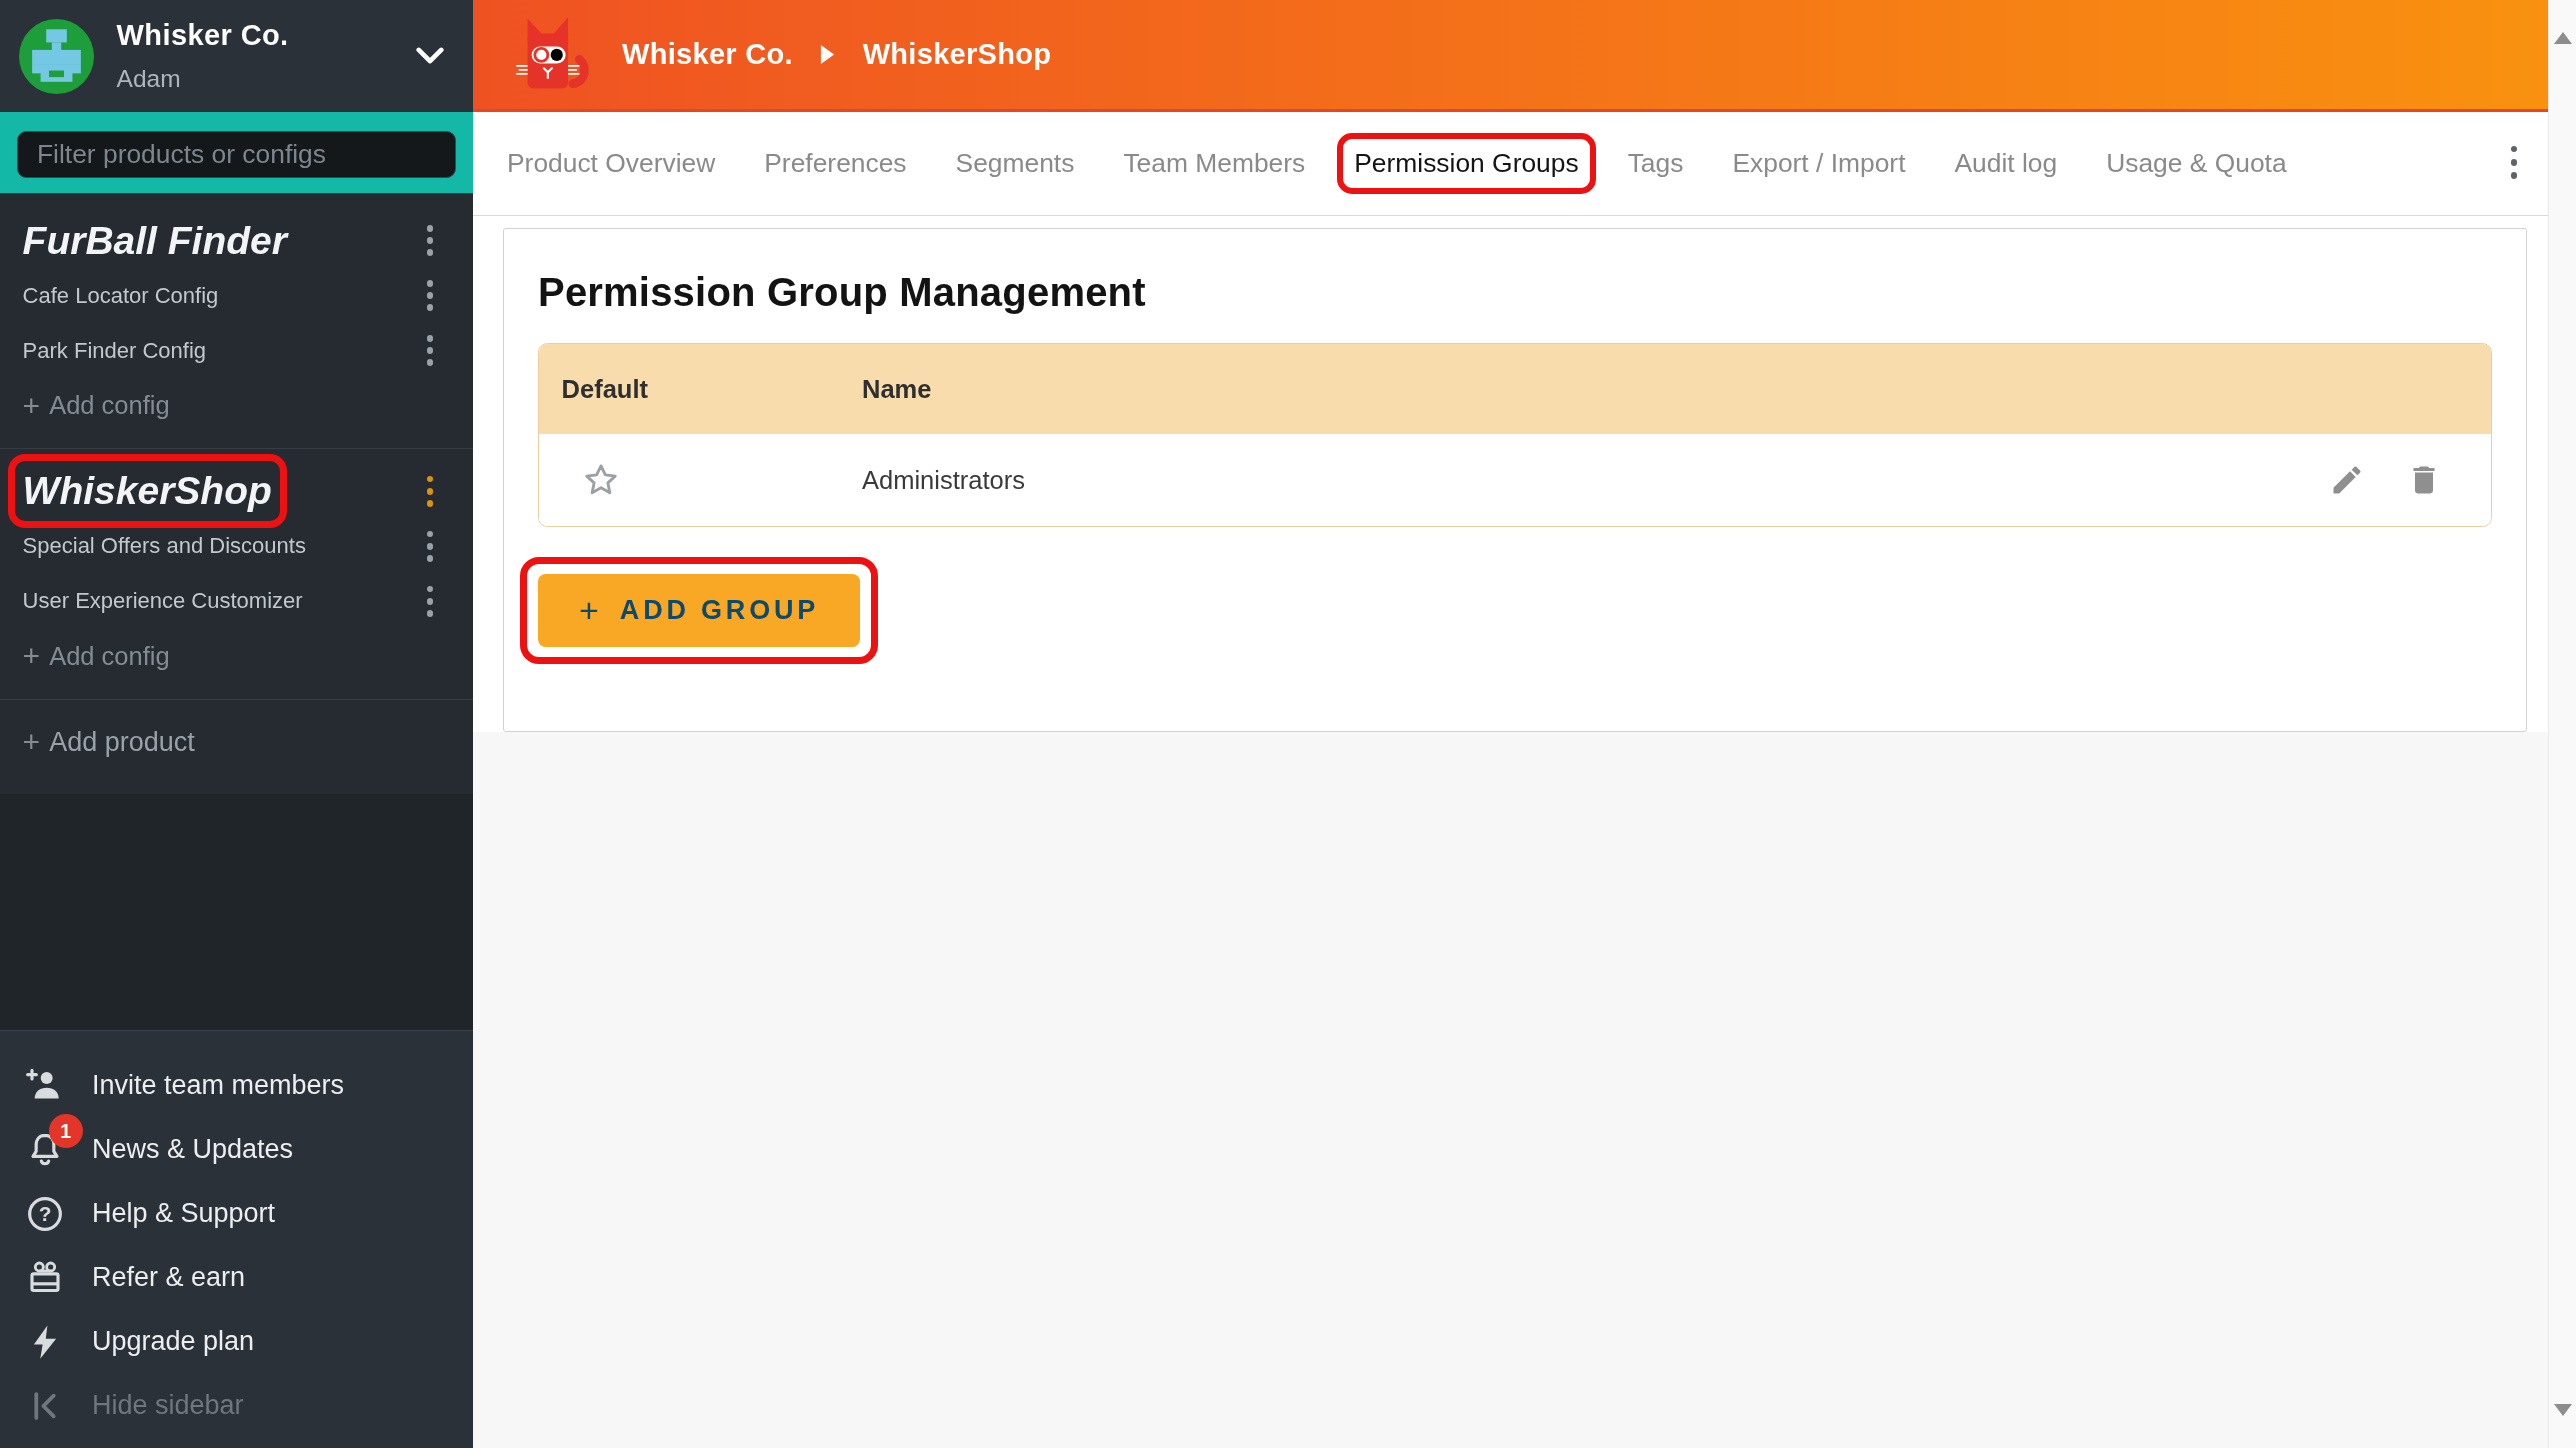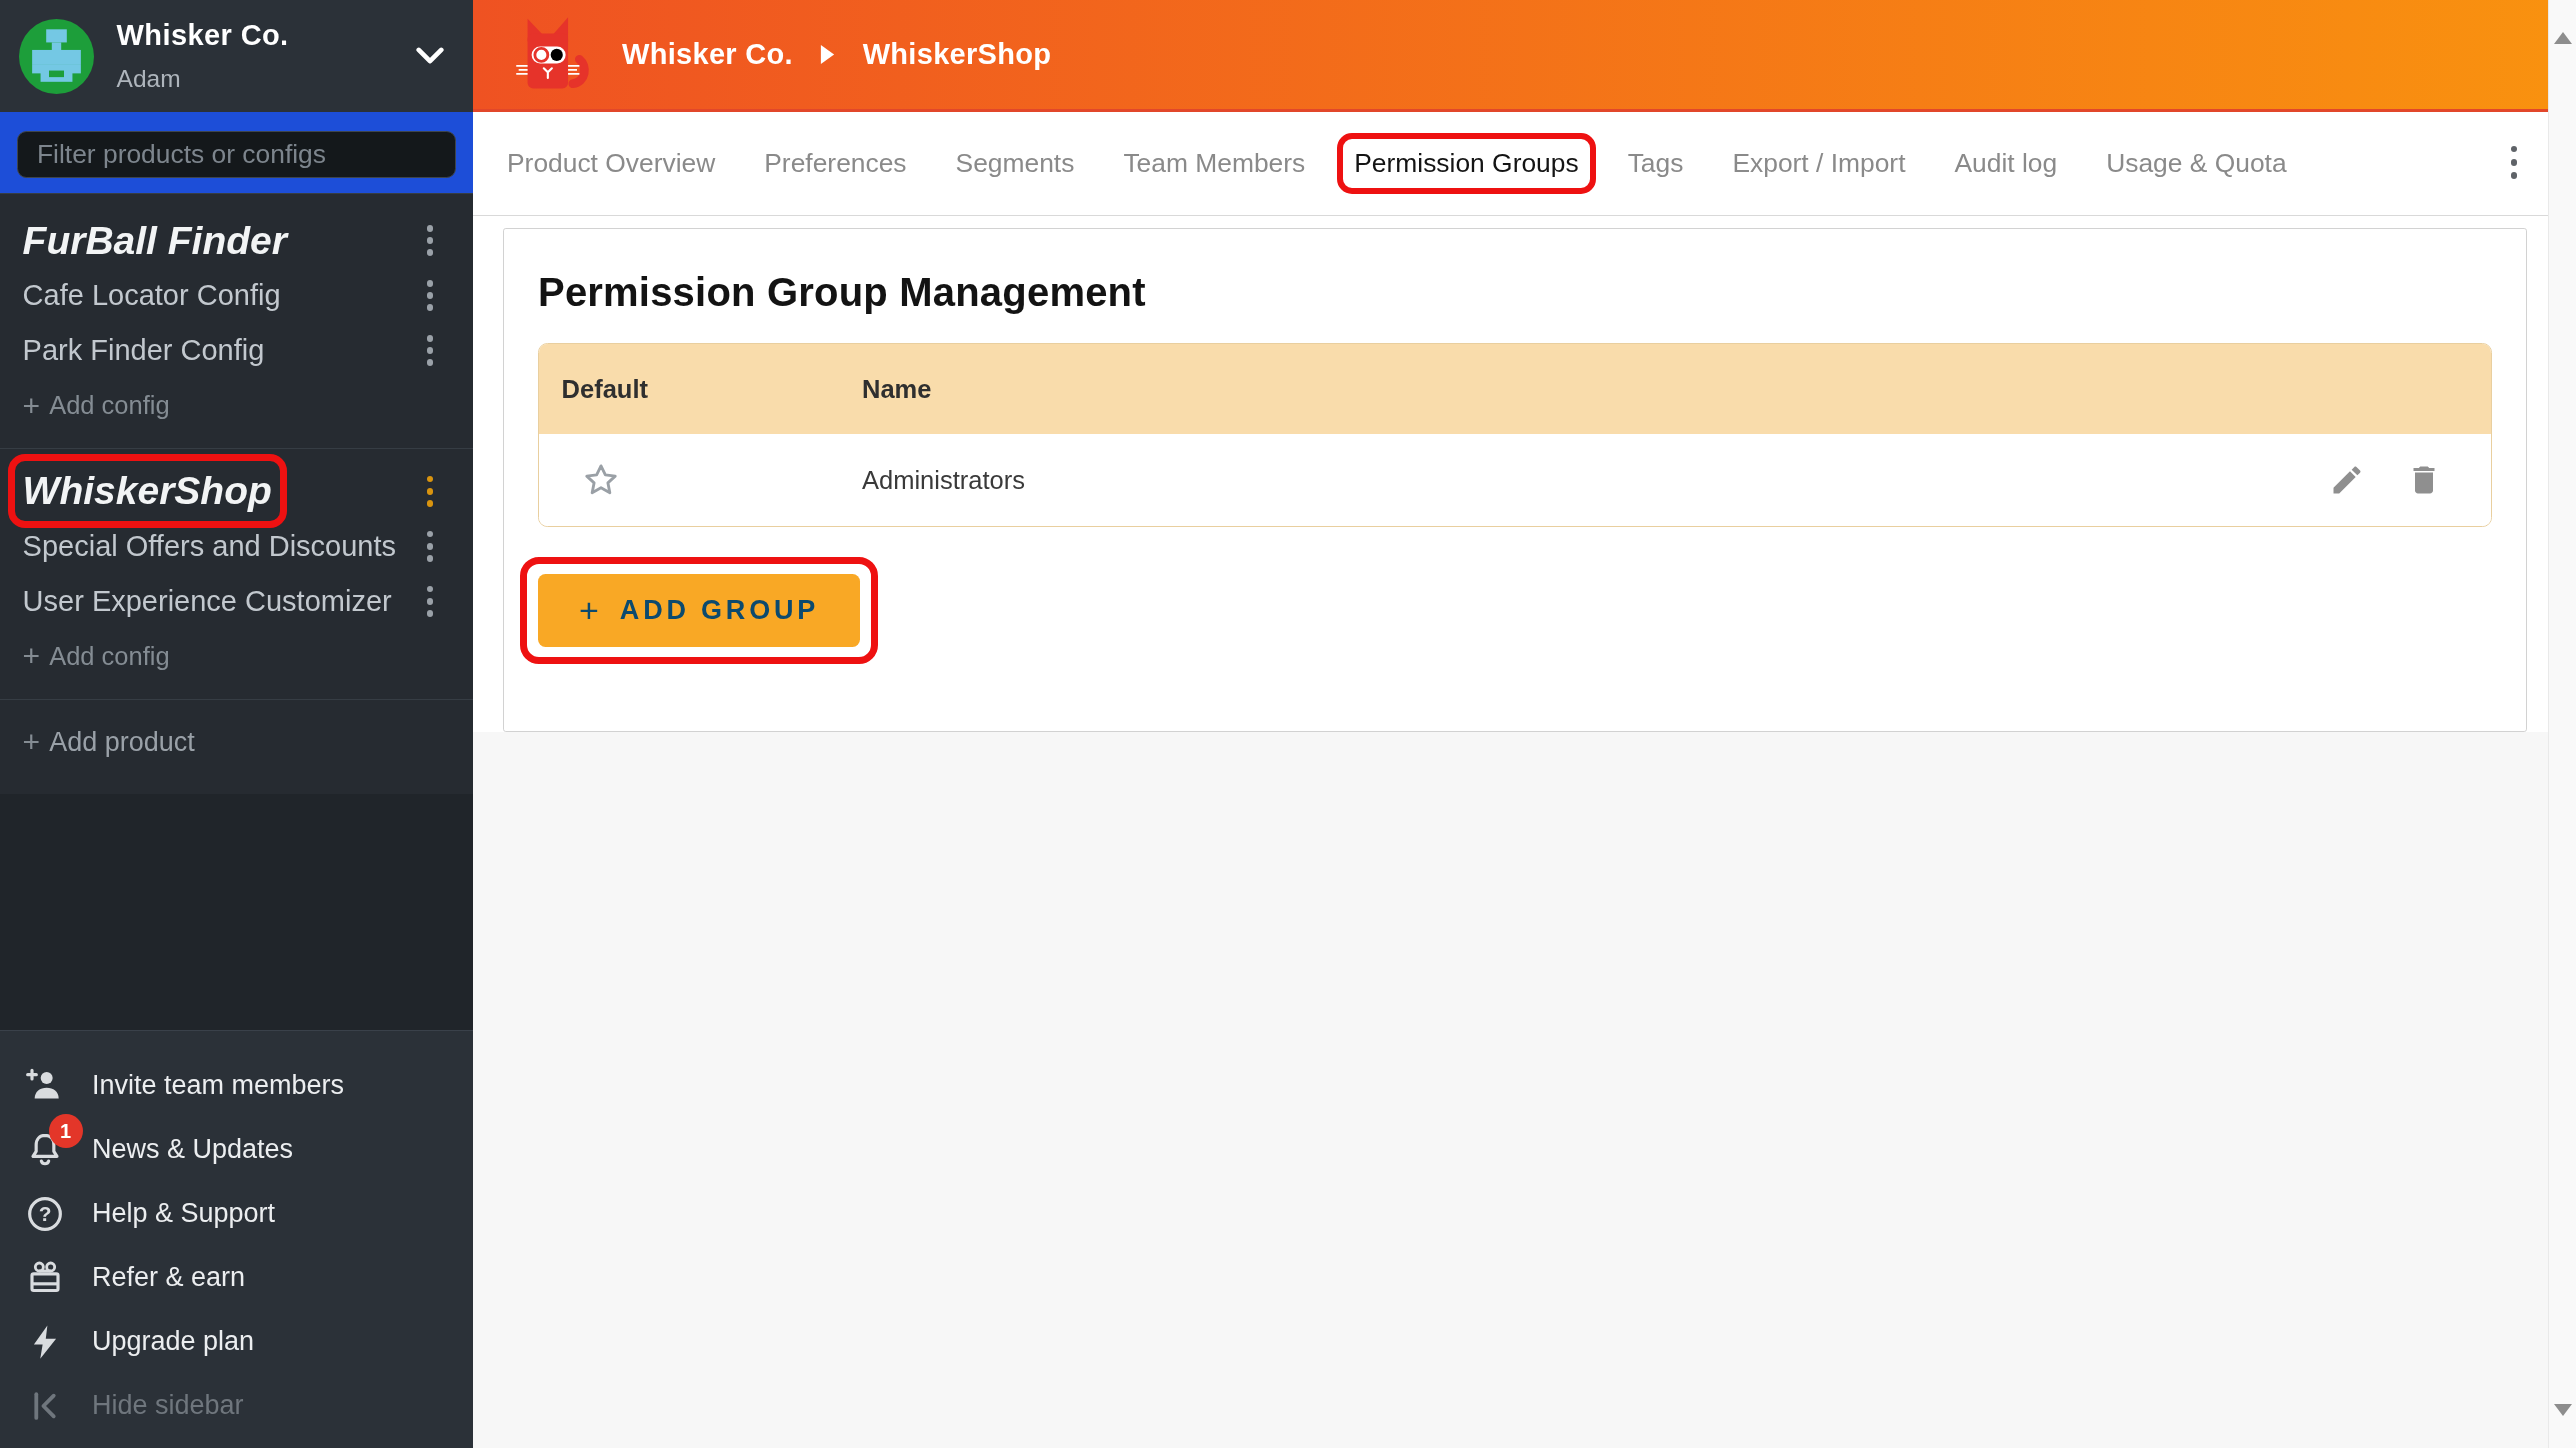--- a/index.html
+++ b/index.html
@@ -12,31 +12,31 @@
   
   .sidebar { width:473px; min-width:473px; height:1448px; background:#20252a;
              display:flex; flex-direction:column; color:#e8eaec; }
   .account { height:112px; background:#2b3138; display:flex; align-items:center;
              padding:0 28px 0 19px; gap:22.6px; cursor:pointer; }
   .acct-text { display:flex; flex-direction:column; }
   .acct-org { font-size:29px; font-weight:bold; color:#ffffff; letter-spacing:0.4px; }
   .acct-user { font-size:24.5px; color:#aeb5bc; margin-top:13px; }
   .acct-chevron { margin-left:auto; }
 
-  .filter-row { background:#1d4ed8; padding:19px 17px 15px; border-bottom:0.9px solid #363d44; }
+  .filter-row { background:#14b8a6; padding:19px 17px 15px; border-bottom:0.9px solid #363d44; }
   .filter-row input { width:100%; height:47px; background:#14181b; border:1.9px solid #3e454c;
     border-radius:9.4px; color:#cfd4d9; font-size:26.4px; padding:0 19px; outline:none;
     font-family:"Liberation Sans", sans-serif; }
   .filter-row input::placeholder { color:#7d858d; }
 
   .plist { background:#262b31; padding:19px 0 24.5px; }
   .prow { display:flex; align-items:center; padding:0 36px 0 22.6px; height:55px; }
   .prow .lbl { white-space:nowrap; }
   .prow.product .lbl { font-size:39px; font-weight:bold; color:#f2f4f5;font-style:italic; }
-  .prow.config .lbl { font-size:29px; color:#c2c8ce; }
+  .prow.config .lbl { font-size:22px; color:#c2c8ce; }
   .prow.addrow { color:#848c93; font-size:25.5px; gap:9px; }
   .plus-glyph::before { content:"+"; font-size:30px; color:#848c93; }
   .pdivider { height:0.9px; background:#363d44; margin:15px 0; }
 
   .kebab { display:flex; flex-direction:column; gap:5.7px; margin-left:auto; cursor:pointer; padding:3.8px; }
   .kebab i { width:6.6px; height:6.6px; border-radius:50%; background:#9aa1a8; display:block; }
   .kebab.amber i { background:#d9940f; }
 
   .sel-product .lbl { color:#f59e0b; position:relative; }
   .sel-product .lbl::after { content:""; position:absolute; inset:-15px -15px;

